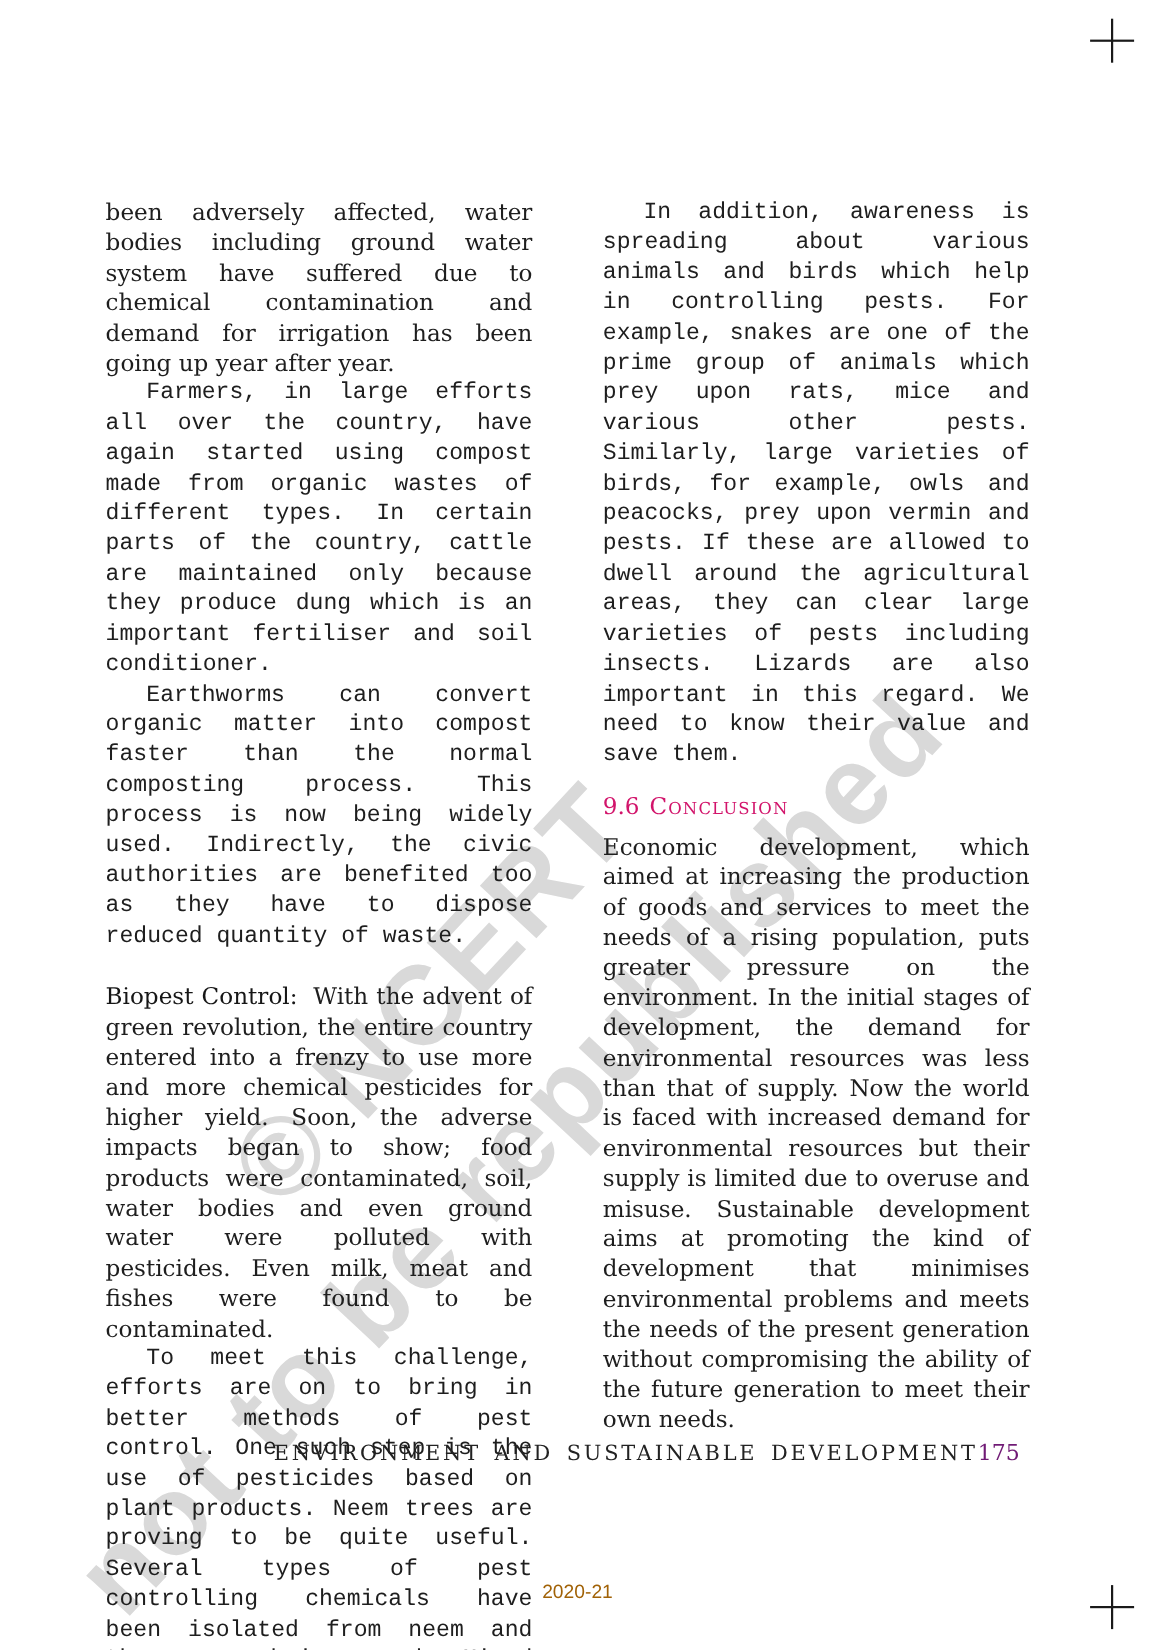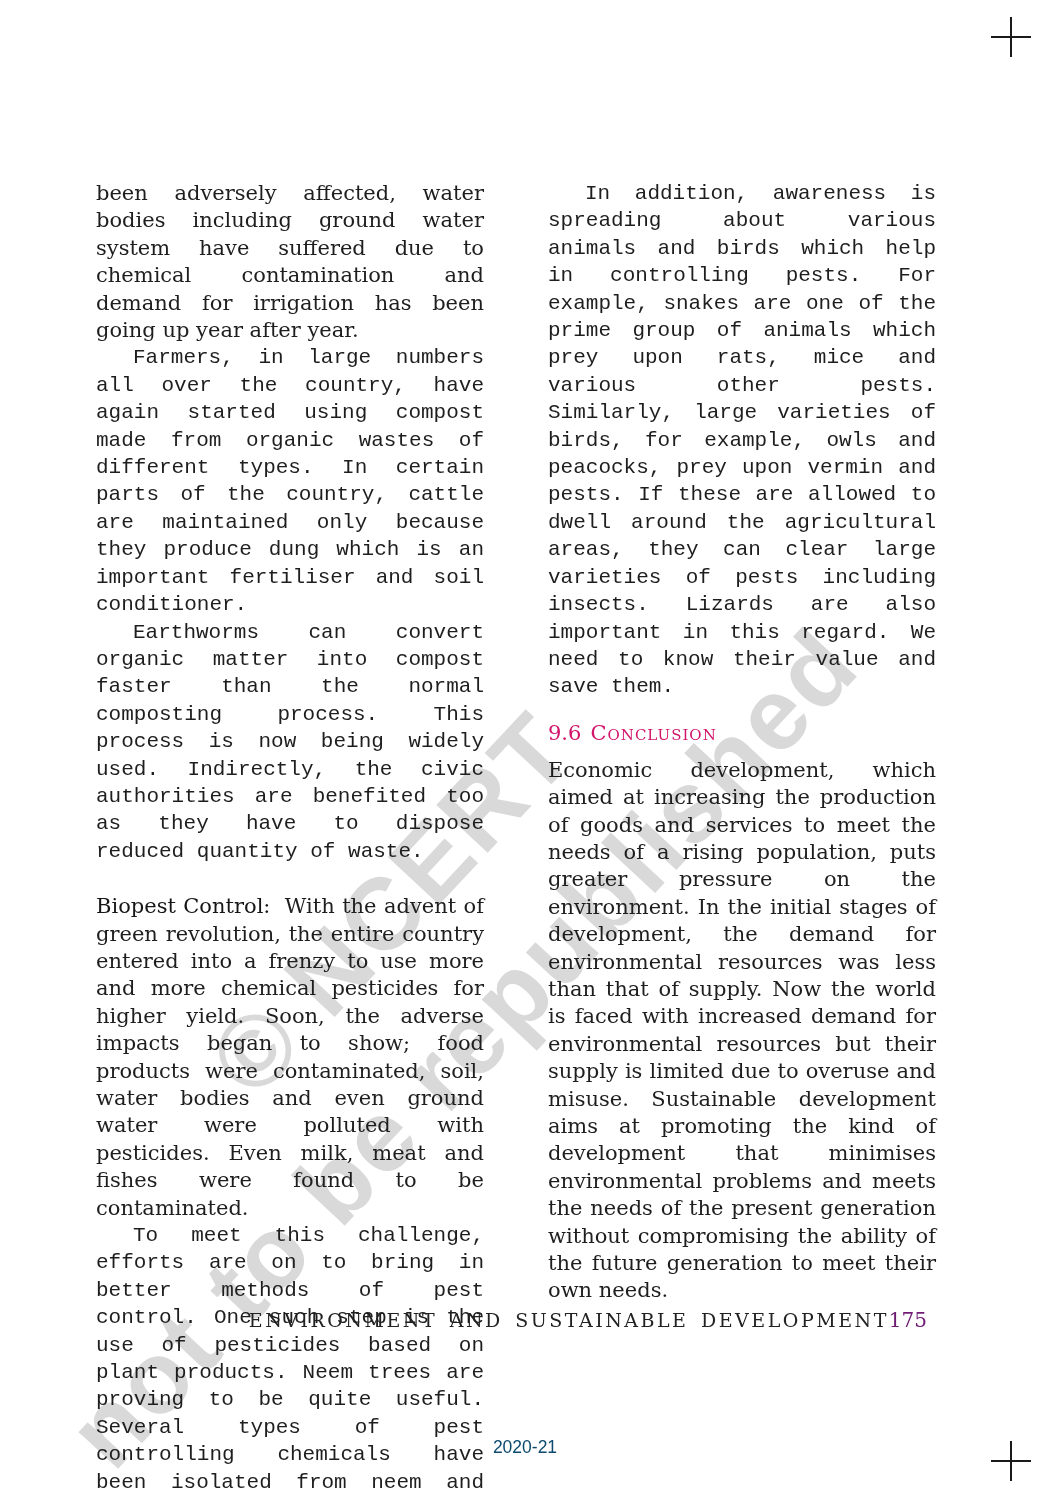--- a/index.html
+++ b/index.html
@@ -76,21 +76,21 @@
   }
   .page-number { font-size: 20px; color: #701a75; }
 
   .year-mark {
     position: absolute;
     top: 1437px; left: 0;
     width: 100%;
     text-align: center;
     font-family: "Liberation Sans", sans-serif;
     font-size: 17.5px;
-    color: #0c4a6e;
+    color: #a16207;
     z-index: 1;
   }
 
   
   .cropmark { position: absolute; width: 40px; height: 40px; z-index: 2; }
   .cropmark .h { position: absolute; top: 18.5px; left: 0; width: 40px; height: 2.6px; background: #1a1a1a; }
   .cropmark .v { position: absolute; left: 18.5px; top: 0; width: 2.6px; height: 40px; background: #1a1a1a; }
   #crop-top-right    { left: 991px; top: 17px; }
   #crop-bottom-right { left: 991px; top: 1441px; }
 </style>
@@ -106,21 +106,21 @@
 </div>
 <div class="cropmark" id="crop-bottom-right">
   <span class="h"></span>
   <span class="v"></span>
 </div>
 
 <div class="page-body">
 
   <div class="col">
     <p class="para">been adversely affected, water bodies including ground water system have suffered due to chemical contamination and demand for irrigation has been going up year after year.</p>
-    <p class="para indent">Farmers, in large numbers all over the country, have again started using compost made from organic wastes of different types. In certain parts of the country, cattle are maintained only because they produce dung which is an important fertiliser and soil conditioner.</p>
+    <p class="para indent">Farmers, in large efforts all over the country, have again started using compost made from organic wastes of different types. In certain parts of the country, cattle are maintained only because they produce dung which is an important fertiliser and soil conditioner.</p>
     <p class="para indent">Earthworms can convert organic matter into compost faster than the normal composting process. This process is now being widely used. Indirectly, the civic authorities are benefited too as they have to dispose reduced quantity of waste.</p>
     <p class="para gap-above">
       <span class="bold-run">Biopest Control:</span><span> With the advent of green revolution, the entire country entered into a frenzy to use more and more chemical pesticides for higher yield. Soon, the adverse impacts began to show; food products were contaminated, soil, water bodies and even ground water were polluted with pesticides. Even milk, meat and fishes were found to be contaminated.</span>
     </p>
     <p class="para indent">To meet this challenge, efforts are on to bring in better methods of pest control. One such step is the use of pesticides based on plant products. Neem trees are proving to be quite useful. Several types of pest controlling chemicals have been isolated from neem and these are being used. Mixed cropping and growing different crops in consecutive years on the same land have also helped farmers.</p>
   </div>
 
   <div class="col">
     <p class="para indent">In addition, awareness is spreading about various animals and birds which help in controlling pests. For example, snakes are one of the prime group of animals which prey upon rats, mice and various other pests. Similarly, large varieties of birds, for example, owls and peacocks, prey upon vermin and pests. If these are allowed to dwell around the agricultural areas, they can clear large varieties of pests including insects. Lizards are also important in this regard. We need to know their value and save them.</p>
     <h2 class="section-heading" style="color: rgb(210, 20, 107);">

